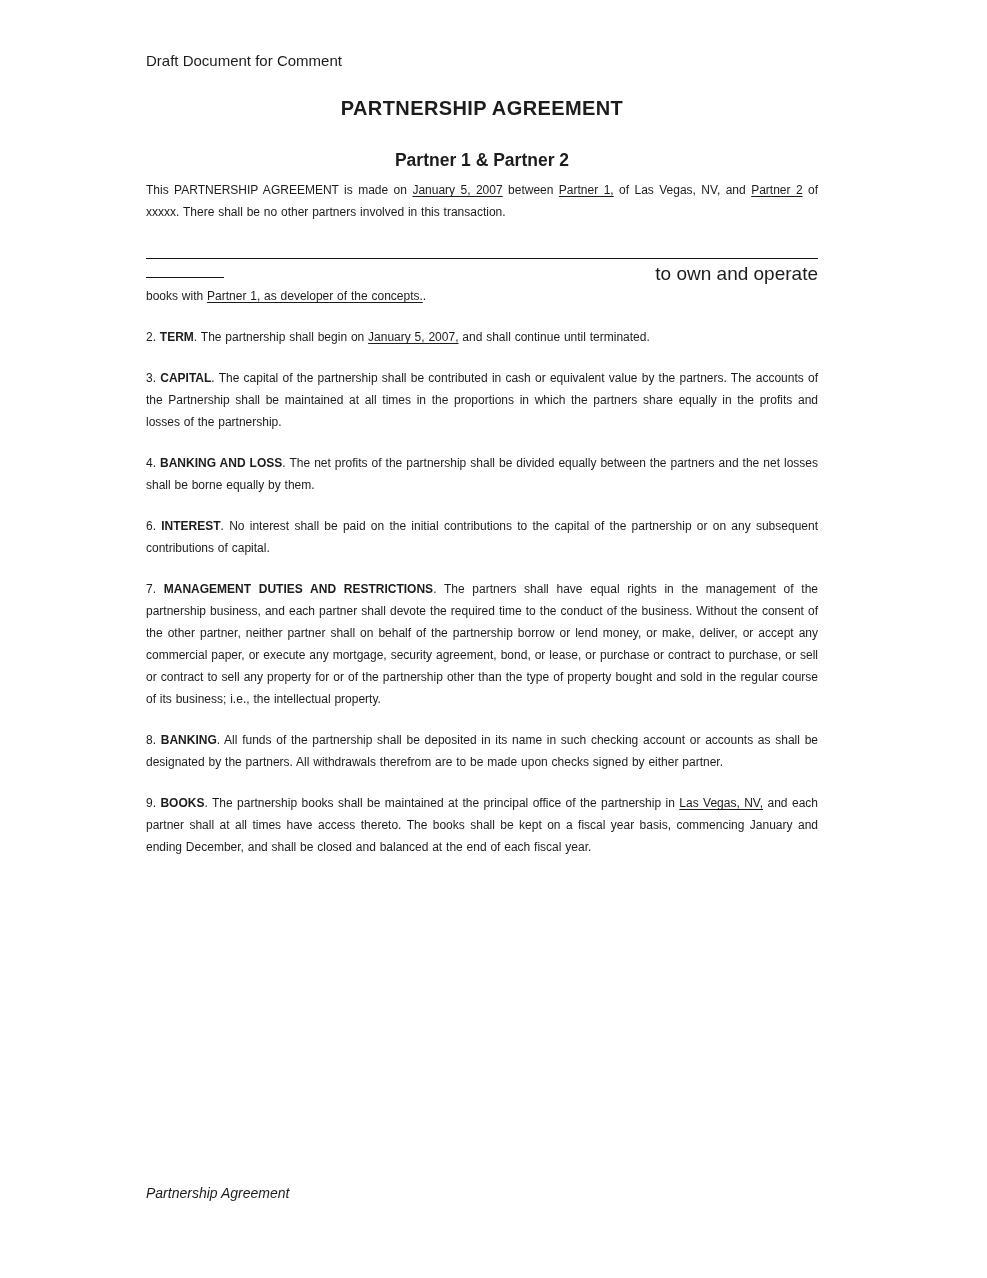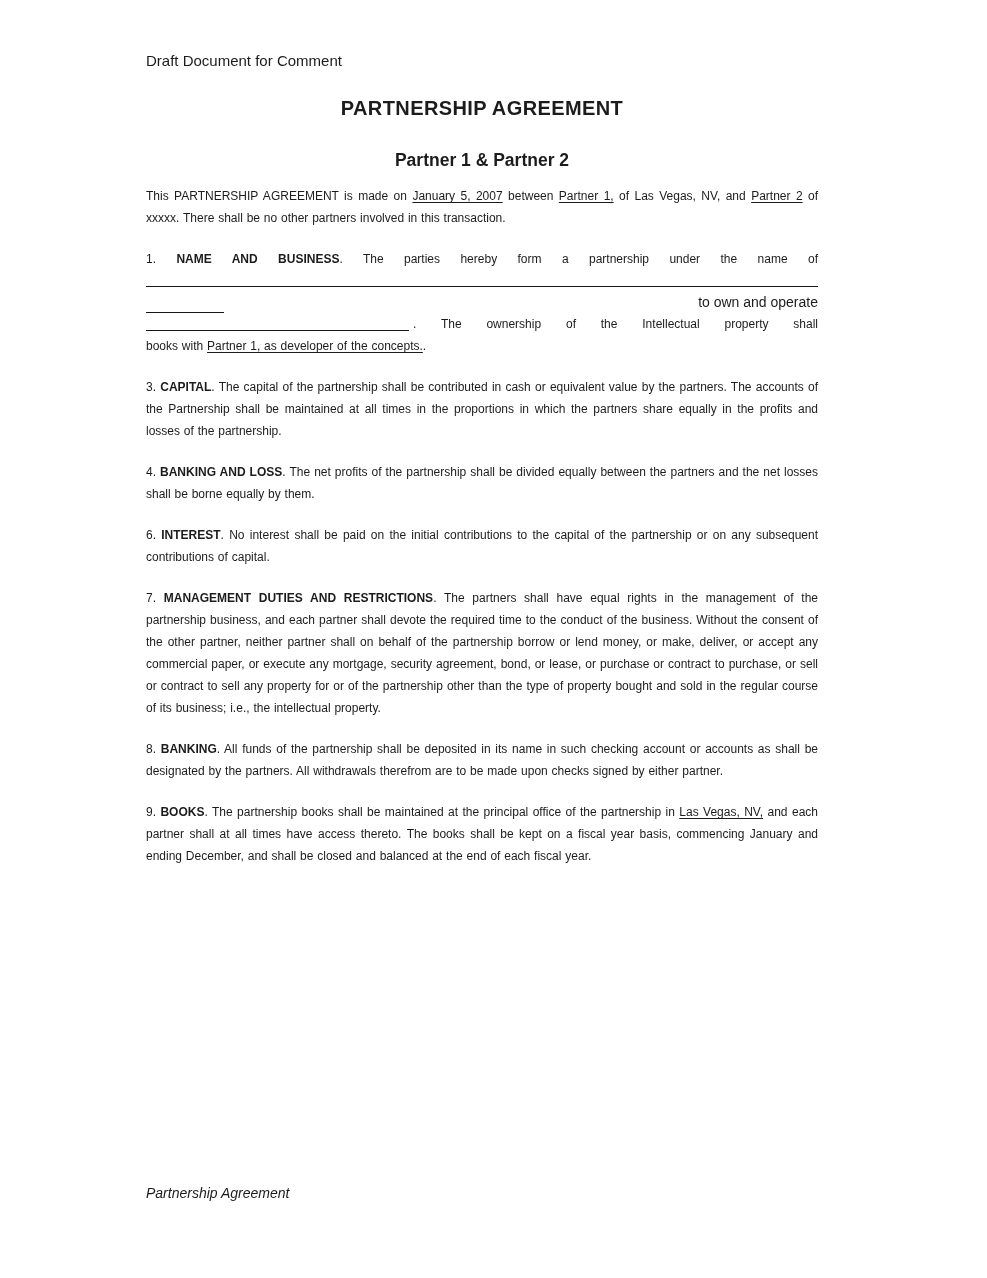--- a/index.html
+++ b/index.html
@@ -18,41 +18,41 @@
     overflow: hidden;
   }
   .draft-note { font-size: 15px; margin-bottom: 28px; }
   .title {
     text-align: center; font-weight: bold;
     font-size: 20px; letter-spacing: 0.4px;
     margin-bottom: 30px;
   }
   .subtitle {
     text-align: center; font-weight: bold;
-    font-size: 17.5px; margin-bottom: 14px;
+    font-size: 17.5px; margin-bottom: 8px;
   }
   .para, .line {
     font-size: 12px; line-height: 22px;
     text-align: justify;
     word-spacing: 0.5px;
   }
   .para { margin-bottom: 19px; }
   .section-group { margin-bottom: 19px; }
   .section-group .para { margin-bottom: 0; }
   .hd { font-weight: bold; }
   .u { text-decoration: underline; text-underline-offset: 2px; }
   .jl { text-align-last: justify; }
   .blankline {
     height: 17px;
     border-bottom: 1.6px solid #161616;
     margin-bottom: 4px;
   }
   .split {
-    display: flex; justify-content: space-between; align-items: flex-end;
-    font-size: 14px; line-height: 22px;
+    display: flex; justify-content: space-between; align-items: flex-start;
+    font-size: 19px; line-height: 22px;
   }
   .blank {
     display: inline-block;
     border-bottom: 1.6px solid #161616;
     height: 15px;
     vertical-align: -3px;
   }
   .blank.w80 { width: 78px; }
   .blank.w265 { width: 263px; margin-right: 4px; }
   .footer {
@@ -67,30 +67,29 @@
 
   <div class="draft-note">Draft Document for Comment</div>
 
   <div class="title">PARTNERSHIP AGREEMENT</div>
 
   <div class="subtitle">Partner 1 &amp; Partner 2</div>
 
   <p class="para"><span>This PARTNERSHIP AGREEMENT is made on </span><span class="u">January 5, 2007</span><span> between </span><span class="u">Partner 1,</span><span> of Las Vegas, NV, and </span><span class="u">Partner 2</span><span> of xxxxx. There shall be no other partners involved in this transaction.</span></p>
 
   <div class="section-group">
-    <p class="para jl"><span>1. </span><b class="hd">NAME AND BUSINESS</b><span>. The parties hereby form a partnership under the name of</span></p>
     <div class="blankline"></div>
     <div class="split">
         <span class="blank w80"></span>
         <span>to own and operate</span>
       </div>
-    <p class="line jl"><span class="blank w265"></span><span>. The ownership of the Intellectual property shall</span></p>
     <p class="line"><span>books with </span><span class="u">Partner 1, as developer of the concepts.</span><span>.</span></p>
   </div>
 
+  <p class="para"><span>2. </span><b class="hd">TERM</b><span>. The partnership shall begin on </span><span class="u">January 5, 2007,</span><span> and shall continue until terminated.</span></p>
 
   <p class="para"><span>3. </span><b class="hd">CAPITAL</b><span>. The capital of the partnership shall be contributed in cash or equivalent value by the partners. The accounts of the Partnership shall be maintained at all times in the proportions in which the partners share equally in the profits and losses of the partnership.</span></p>
 
   <p class="para"><span>4. </span><b class="hd">BANKING AND LOSS</b><span>. The net profits of the partnership shall be divided equally between the partners and the net losses shall be borne equally by them.</span></p>
 
 
   <p class="para"><span>6. </span><b class="hd">INTEREST</b><span>. No interest shall be paid on the initial contributions to the capital of the partnership or on any subsequent contributions of capital.</span></p>
 
   <p class="para"><span>7. </span><b class="hd">MANAGEMENT DUTIES AND RESTRICTIONS</b><span>. The partners shall have equal rights in the management of the partnership business, and each partner shall devote the required time to the conduct of the business. Without the consent of the other partner, neither partner shall on behalf of the partnership borrow or lend money, or make, deliver, or accept any commercial paper, or execute any mortgage, security agreement, bond, or lease, or purchase or contract to purchase, or sell or contract to sell any property for or of the partnership other than the type of property bought and sold in the regular course of its business; i.e., the intellectual property.</span></p>
 

